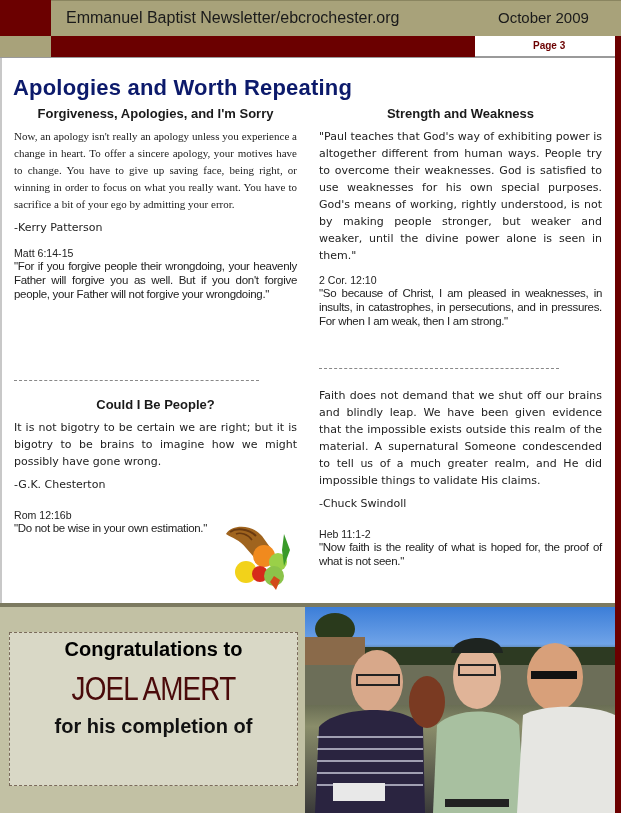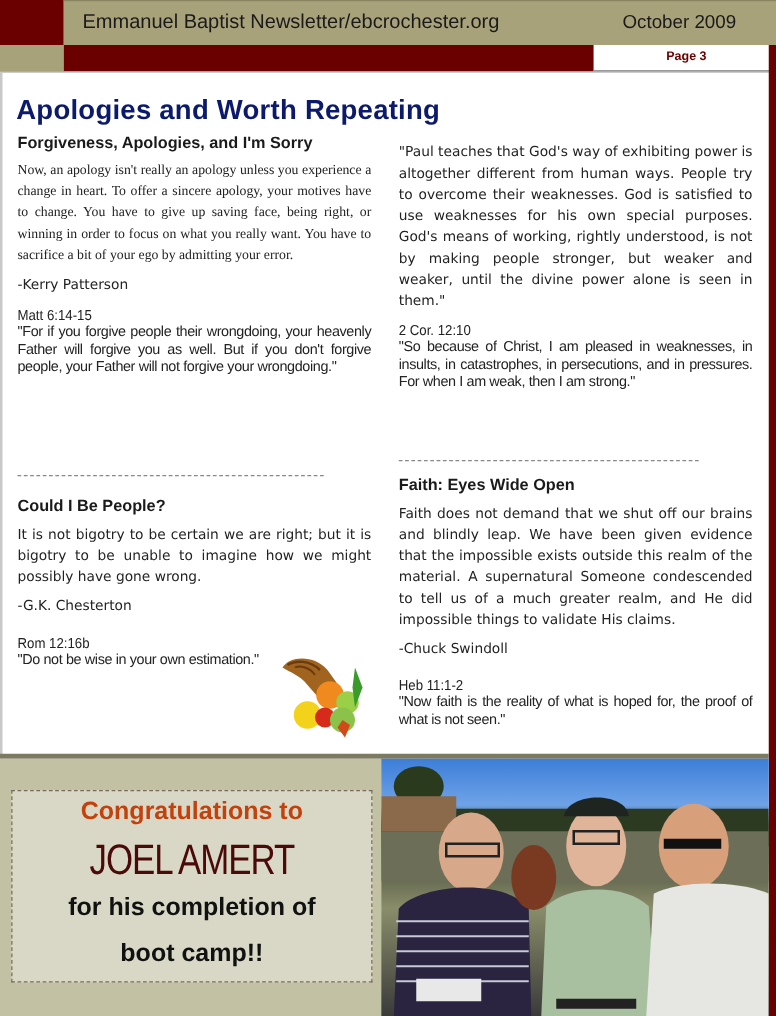--- a/index.html
+++ b/index.html
@@ -21,32 +21,32 @@
     .left-border { position: absolute; left: 0; top: 58px; width: 2px; height: 546px; background: #c8c8c8; }
     .right-border { position: absolute; left: 615px; top: 36px; width: 6px; height: 777px; background: #6b0000; }
 
     
     .page-title { position: absolute; left: 13px; top: 75px; font-size: 22px; font-weight: bold; color: #0c1a6b; font-family: "Liberation Sans", sans-serif; letter-spacing: 0.2px; }
 
     
     .col { position: absolute; width: 283px; }
     .col-left { left: 14px; }
     .col-right { left: 319px; }
-    .sec-head { font-size: 13px; font-weight: bold; color: #1a1a1a; }
+    .sec-head { font-size: 13px; font-weight: bold; color: #1a1a1a; text-align: center; }
     .body-text { font-family: "DejaVu Sans", sans-serif; font-size: 11px; line-height: 17px; text-align: justify; color: #222; }
     .attrib { font-family: "DejaVu Sans", sans-serif; font-size: 11px; color: #222; }
     .verse-ref { font-family: "Liberation Sans", sans-serif; font-size: 11.5px; color: #222; transform: scaleX(0.92); transform-origin: left; }
     .verse-text { font-family: "Liberation Sans", sans-serif; font-size: 11.5px; line-height: 14px; text-align: justify; color: #222; letter-spacing: -0.3px; }
     .divider { position: absolute; height: 0; border-top: 1px dashed #888; }
 
     
     .bottom-rule { position: absolute; left: 0; top: 603px; width: 615px; height: 4px; background: #7c7a60; }
     .bottom-left { position: absolute; left: 0; top: 607px; width: 305px; height: 206px; background: #c2c1a4; }
     .congrats-box { position: absolute; left: 9px; top: 632px; width: 289px; height: 154px; background: #d9d8c6; border: 1px dashed #7a6a5a; text-align: center; }
-    .c-line1 { position: absolute; left: 0; width: 100%; top: 5px; font-size: 20px; font-weight: bold; color: #c2410c; }
+    .c-line1 { position: absolute; left: 0; width: 100%; top: 5px; font-size: 20px; font-weight: bold; color: #000000; }
     .c-name { position: absolute; left: 0; width: 100%; top: 36px; font-size: 34px; color: #4a0a0a; font-family: "Liberation Sans Narrow", "Liberation Sans", sans-serif; transform: scaleX(0.82); letter-spacing: -1px; }
     .c-line3 { position: absolute; left: 0; width: 100%; top: 82px; font-size: 20px; font-weight: bold; color: #111; }
     .c-line4 { position: absolute; left: 0; width: 100%; top: 119px; font-size: 20px; font-weight: bold; color: #111; }
 
     .photo { position: absolute; left: 305px; top: 607px; width: 310px; height: 206px; overflow: hidden; background: linear-gradient(180deg, #3c7ed8 0%, #6fa3e8 18%, #2d3a22 26%, #4a5a36 36%, #6b6f55 48%, #8a8d6a 58%, #3a3a3a 100%); }
     .photo svg { position: absolute; left: 0; top: 0; }
 
     
     .cornucopia { position: absolute; left: 222px; top: 520px; width: 78px; height: 72px; }
   </style>
@@ -71,61 +71,60 @@
   <div class="sec-head">Forgiveness, Apologies, and I'm Sorry</div>
   <div class="body-text" style="margin-top:7px;font-family:Liberation Serif, serif;">Now, an apology isn't really an apology unless you experience a change in heart. To offer a sincere apology, your motives have to change. You have to give up saving face, being right, or winning in order to focus on what you really want. You have to sacrifice a bit of your ego by admitting your error.</div>
   <div class="attrib" style="margin-top:8px;">-Kerry Patterson</div>
   <div class="verse-ref" style="margin-top:13px;">Matt 6:14-15</div>
   <div class="verse-text">"For if you forgive people their wrongdoing, your heavenly Father will forgive you as well. But if you don't forgive people, your Father will not forgive your wrongdoing."</div>
 </div>
 <div class="divider" style="left:14px; top:380px; width:245px;"></div>
 
 <div class="col col-left" style="top:397px;">
   <div class="sec-head">Could I Be People?</div>
-  <div class="body-text" style="margin-top:7px;">It is not bigotry to be certain we are right; but it is bigotry to be unable to imagine how we might possibly have gone wrong.</div>
+  <div class="body-text" style="margin-top:7px;">It is not bigotry to be certain we are right; but it is bigotry to be brains to imagine how we might possibly have gone wrong.</div>
   <div class="attrib" style="margin-top:8px;">-G.K. Chesterton</div>
   <div class="verse-ref" style="margin-top:18px;">Rom 12:16b</div>
   <div class="verse-text" style="width:210px; text-align:left;">"Do not be wise in your own estimation."</div>
 </div>
 
 <svg class="cornucopia" viewBox="0 0 78 72">
   <path d="M4 14 C10 4, 30 4, 40 16 L50 30 L38 44 L24 28 C18 20, 10 18, 4 14 Z" fill="#a0641e"></path>
   <path d="M8 12 C14 8, 26 8, 34 16" stroke="#6a3a10" stroke-width="2" fill="none"></path>
   <path d="M14 14 C18 12, 26 14, 30 20" stroke="#6a3a10" stroke-width="1.5" fill="none"></path>
   <circle cx="42" cy="36" r="11" fill="#f08a1e"></circle>
   <circle cx="56" cy="42" r="9" fill="#9ad048"></circle>
   <circle cx="24" cy="52" r="11" fill="#f2d21a"></circle>
   <circle cx="38" cy="54" r="8" fill="#d62a1a"></circle>
   <circle cx="52" cy="56" r="10" fill="#8bc34a"></circle>
   <path d="M62 14 L68 30 L62 46 L60 30 Z" fill="#3a9a2a"></path>
   <path d="M48 62 L54 70 L58 60 L52 56 Z" fill="#d24a1a"></path>
 </svg>
 
 <div class="col col-right" style="top:106px;">
+  <div class="sec-head">Strength and Weakness</div>
   <div class="body-text" style="margin-top:7px;">"Paul teaches that God's way of exhibiting power is altogether different from human ways. People try to overcome their weaknesses. God is satisfied to use weaknesses for his own special purposes. God's means of working, rightly understood, is not by making people stronger, but weaker and weaker, until the divine power alone is seen in them."</div>
   <div class="verse-ref" style="margin-top:10px;">2 Cor. 12:10</div>
   <div class="verse-text">"So because of Christ, I am pleased in weaknesses, in insults, in catastrophes, in persecutions, and in pressures. For when I am weak, then I am strong."</div>
 </div>
 <div class="divider" style="left:319px; top:368px; width:240px;"></div>
 
 <div class="col col-right" style="top:380px;">
-  <div class="sec-head">Faith: Eyes Wide Open</div>
   <div class="body-text" style="margin-top:7px;">Faith does not demand that we shut off our brains and blindly leap. We have been given evidence that the impossible exists outside this realm of the material. A supernatural Someone condescended to tell us of a much greater realm, and He did impossible things to validate His claims.</div>
   <div class="attrib" style="margin-top:8px;">-Chuck Swindoll</div>
   <div class="verse-ref" style="margin-top:18px;">Heb 11:1-2</div>
   <div class="verse-text">"Now faith is the reality of what is hoped for, the proof of what is not seen."</div>
 </div>
 
 <div class="bottom-rule"></div>
 <div class="bottom-left"></div>
 <div class="congrats-box">
   <div class="c-line1">Congratulations to</div>
   <div class="c-name">JOEL AMERT</div>
   <div class="c-line3">for his completion of</div>
-  <div class="c-line4">boot camp!!</div>
 </div>
 
 <div class="photo">
   <svg width="310" height="206" viewBox="0 0 310 206">
 
     <ellipse cx="30" cy="22" rx="20" ry="16" fill="#2a3a1c"></ellipse>
     <rect x="0" y="30" width="60" height="28" fill="#8a6a4a"></rect>
     <rect x="60" y="40" width="250" height="30" fill="#2d3a22"></rect>
     <rect x="0" y="58" width="310" height="40" fill="#6c6e58"></rect>
 

